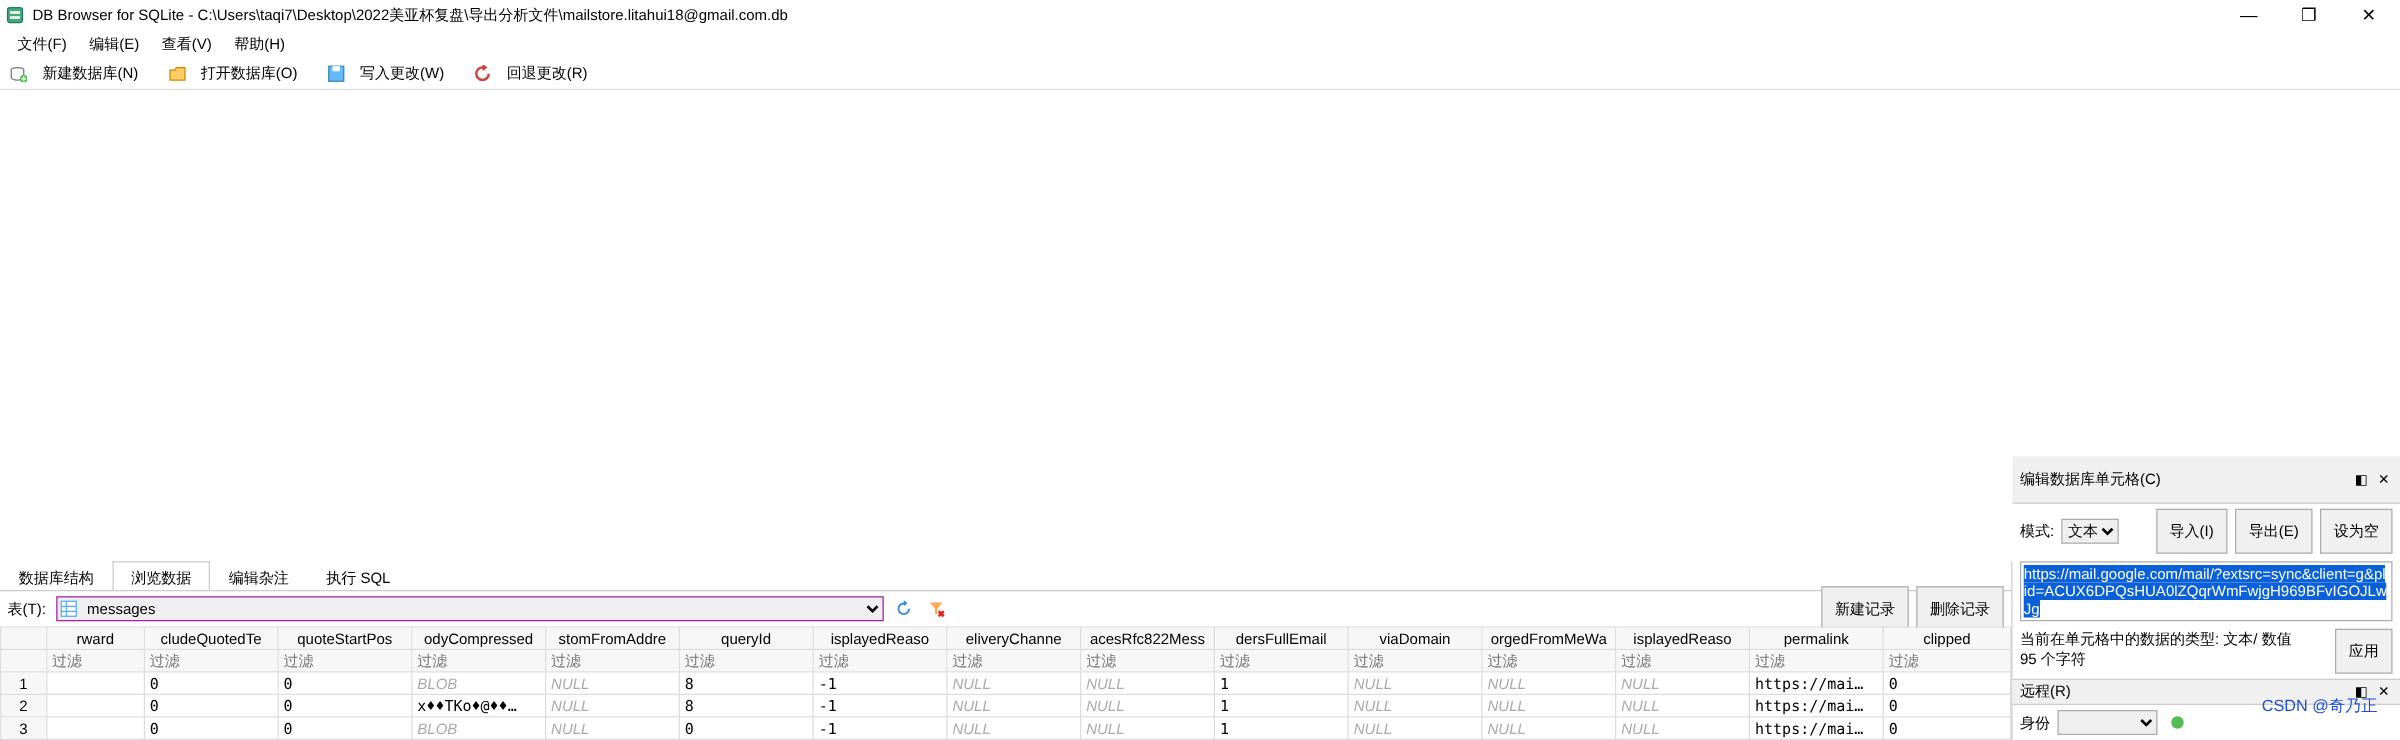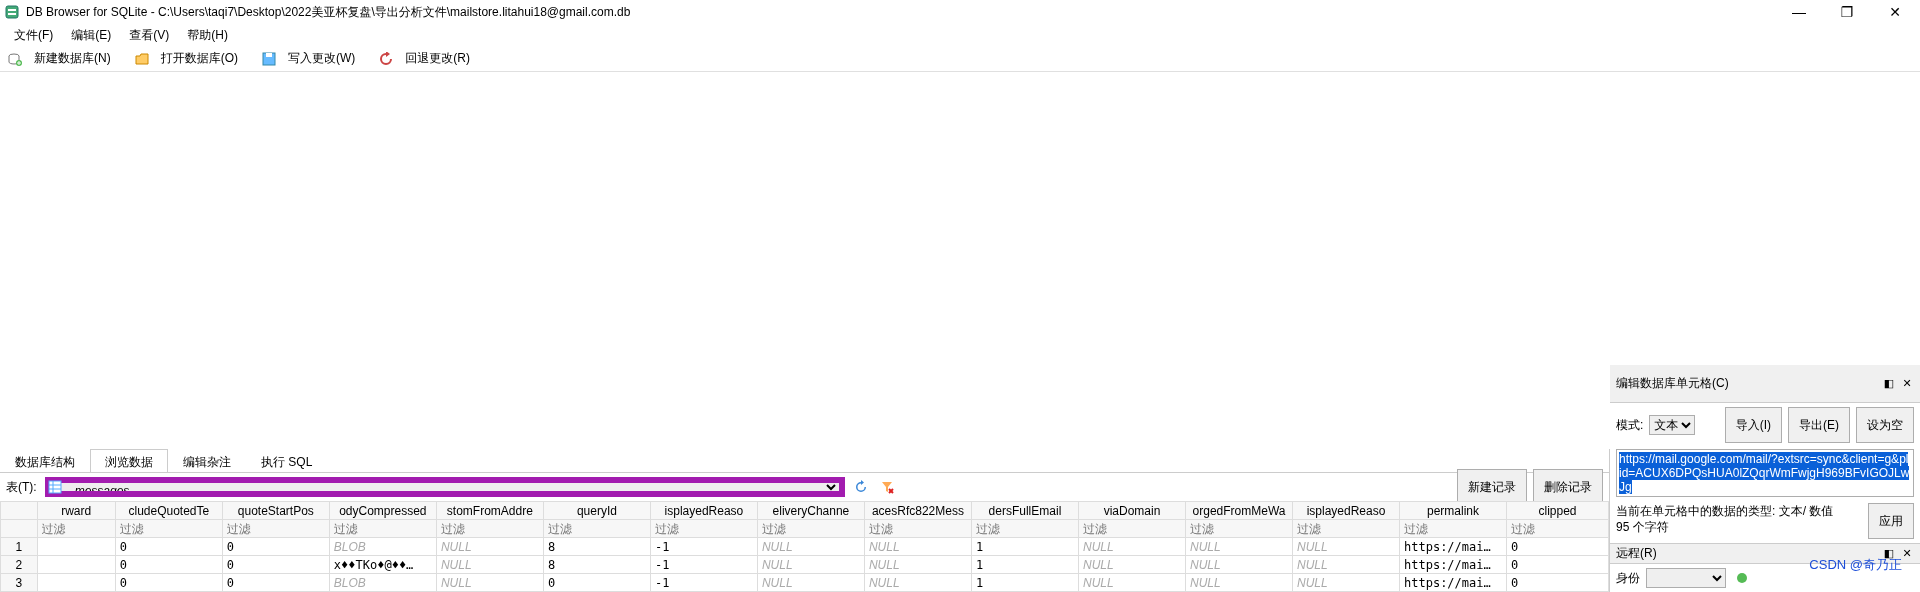--- a/index.html
+++ b/index.html
@@ -14,21 +14,21 @@
 .toolbar { display: flex; height: 26px; align-items: center; padding: 0 8px; gap: 24px; border-bottom: 1px solid #e0e0e0; }
 .tbtn { display: inline-flex; align-items: center; gap: 12px; cursor: default; }
 .tbtn .ico { width: 14px; height: 14px; display: inline-block; }
 .mainrow { flex: 1; display: flex; min-height: 0; align-items: flex-end; }
 .leftpane { flex: 1; display: flex; flex-direction: column; border-right: 1px solid #ccc; }
 .tabs { display: flex; height: 24px; border-bottom: 1px solid #ccc; }
 .tab { padding: 4px 14px; border: 1px solid transparent; border-bottom: none; cursor: default; }
 .tab.active { border-color: #ccc; background: #fff; position: relative; top: 0; }
 .tablebar { display: flex; align-items: center; height: 28px; padding: 4px 6px; gap: 6px; }
 .tablebar .lbl { margin-right: 2px; }
-.tablebar select { width: 800px; height: 20px; border: 6px solid #a21caf; font-size: 12px; padding-left: 20px; font-style: italic; }
+.tablebar select { width: 662px; height: 20px; border: 1px solid #a21caf; font-size: 12px; padding-left: 20px; }
 .selwrap { position: relative; }
 .selwrap .tico { position: absolute; left: 3px; top: 3px; width: 14px; height: 14px; }
 .ibtn { width: 20px; height: 20px; display: inline-flex; align-items: center; justify-content: center; border: 1px solid transparent; cursor: default; }
 .pushbtn { height: 36px; padding: 0 10px; border: 1px solid #adadad; background: #f0f0f0; cursor: default; }
 .spacer { flex: 1; }
 .grid { flex: 1; overflow: auto; }
 table { border-collapse: collapse; width: 100%; table-layout: fixed; }
 th, td { border: 1px solid #ddd; height: 18px; padding: 1px 4px; font-size: 12px; overflow: hidden; white-space: nowrap; text-overflow: ellipsis; }
 th { background: #f7f7f7; font-weight: normal; text-align: center; }
 th.rownum { width: 28px; }

